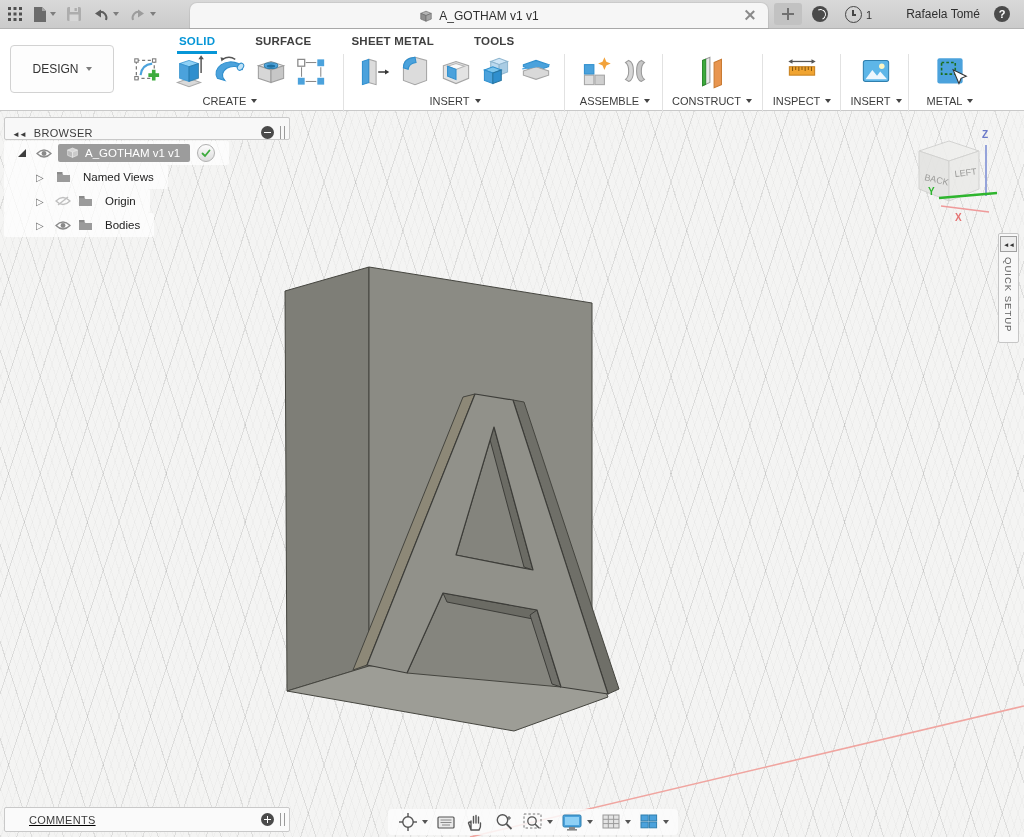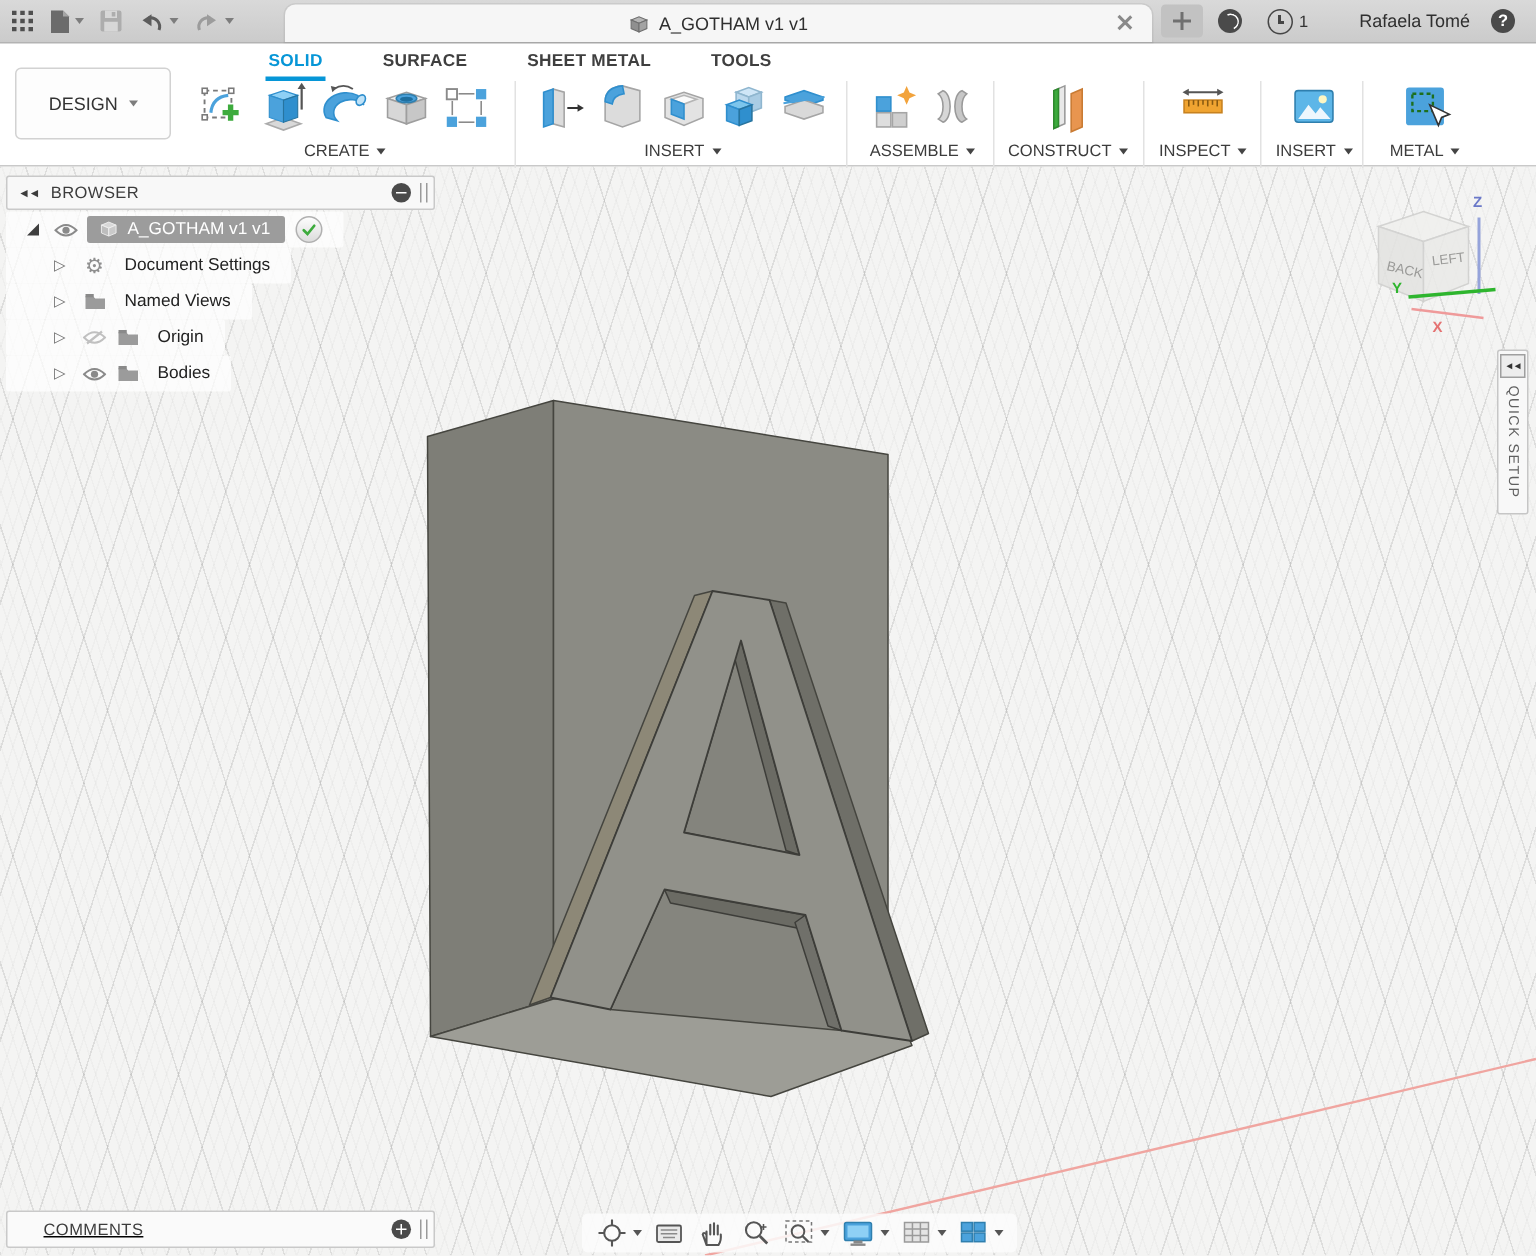--- a/index.html
+++ b/index.html
@@ -68,21 +68,21 @@
       repeating-linear-gradient(108deg, rgba(0,0,0,0.07) 0px, rgba(0,0,0,0.07) 1px, transparent 1px, transparent 30px),
       repeating-linear-gradient(72deg, rgba(0,0,0,0.07) 0px, rgba(0,0,0,0.07) 1px, transparent 1px, transparent 30px),
       repeating-linear-gradient(108deg, rgba(0,0,0,0.022) 0px, rgba(0,0,0,0.022) 1px, transparent 1px, transparent 7.5px),
       repeating-linear-gradient(72deg, rgba(0,0,0,0.022) 0px, rgba(0,0,0,0.022) 1px, transparent 1px, transparent 7.5px);
   }
   .scene{position:absolute;left:0;top:0;}
 
   
   .browser-head{
     position:absolute;left:4px;top:7px;width:284px;height:21px;background:#f8f8f8;border:1px solid #c9c9c9;border-radius:2px;
-    display:flex;align-items:center;z-index:30;
+    display:flex;align-items:flex-end;z-index:30;
   }
   .collapse-ico{font-size:8px;color:#3c3c3c;margin-left:7px;letter-spacing:-1px;}
   .collapse-ico::before{content:"\25C4\25C4";}
   .browser-title{font-size:11px;color:#3c3c3c;margin-left:8px;letter-spacing:.3px;}
   .minus-ico{margin-left:auto;margin-right:6px;width:13px;height:13px;border-radius:50%;background:#4a4a4a;position:relative;}
   .minus-ico::before{content:"";position:absolute;left:3px;top:5.7px;width:7px;height:1.6px;background:#fff;}
   .panel-grip{width:3px;height:13px;border-left:1px solid #9a9a9a;border-right:1px solid #9a9a9a;margin-right:4px;}
   .tree{position:absolute;left:4px;top:31px;z-index:30;}
   .tree-row{display:flex;align-items:center;height:24px;background:rgba(255,255,255,0.72);width:fit-content;padding-right:14px;border-radius:2px;}
   .tree-row .lbl{font-size:11.5px;color:#222;margin-left:8px;}
@@ -453,27 +453,20 @@
           </svg>
         <span class="lbl">A_GOTHAM v1 v1</span>
       </span>
       <span class="check-badge">
         <svg width="10" height="9" viewBox="0 0 10 9">
             <path d="M1.5,4.5 L4,7 L8.5,1.5" fill="none" stroke="#3dab3d" stroke-width="1.8" stroke-linecap="round"></path>
           </svg>
       </span>
     </div>
 
-    <div class="tree-row ind-1">
-      <span class="exp-closed"></span>
-      <span class="slot">
-          <span class="gear-glyph"></span>
-        </span>
-      <span class="lbl">Document Settings</span>
-    </div>
 
     <div class="tree-row ind-1">
       <span class="exp-closed"></span>
       <span class="slot">
         <svg width="15" height="12" viewBox="0 0 15 12">
             <path d="M1,2.5 h5 l1.5,1.5 h6.5 v7 h-13 z" fill="#9b9b9b"></path>
             <rect x="1" y="1" width="5.5" height="2.2" fill="#8a8a8a"></rect>
           </svg>
       </span>
       <span class="lbl">Named Views</span>

